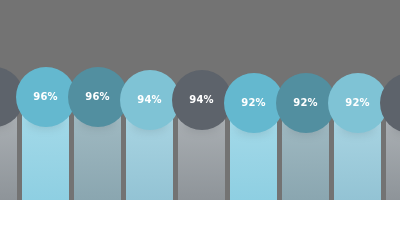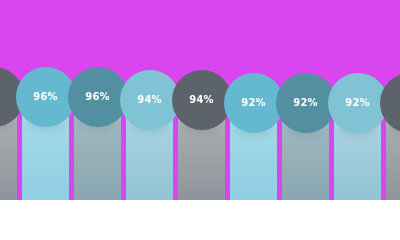--- a/index.html
+++ b/index.html
@@ -11,21 +11,21 @@
     height: 200px;
     background: #ffffff;
     font-family: "DejaVu Sans", "Liberation Sans", sans-serif;
     overflow: hidden;
   }
 
   #chart {
     position: relative;
     width: 400px;
     height: 200px;
-    background: #d946ef;
+    background: #737373;
     overflow: hidden;
   }
 
   .bar-group {
     position: absolute;
     bottom: 0;
   }
 
   
   .bar-body {

